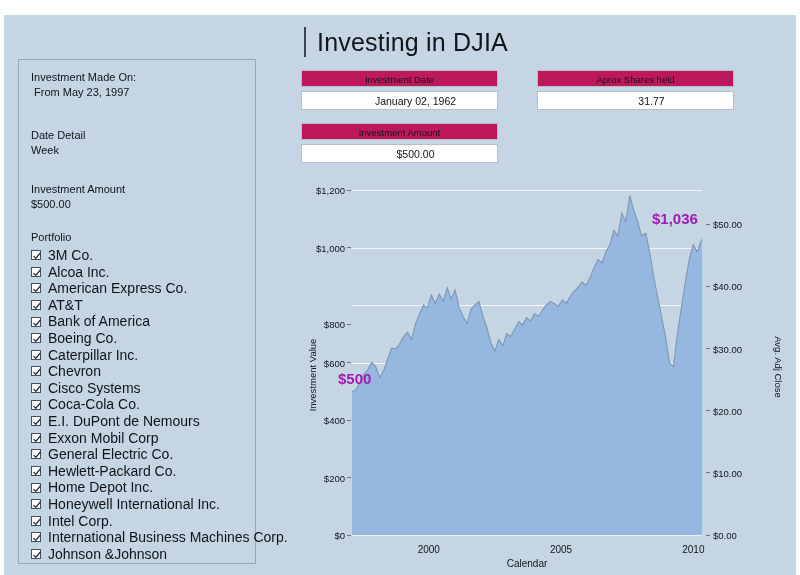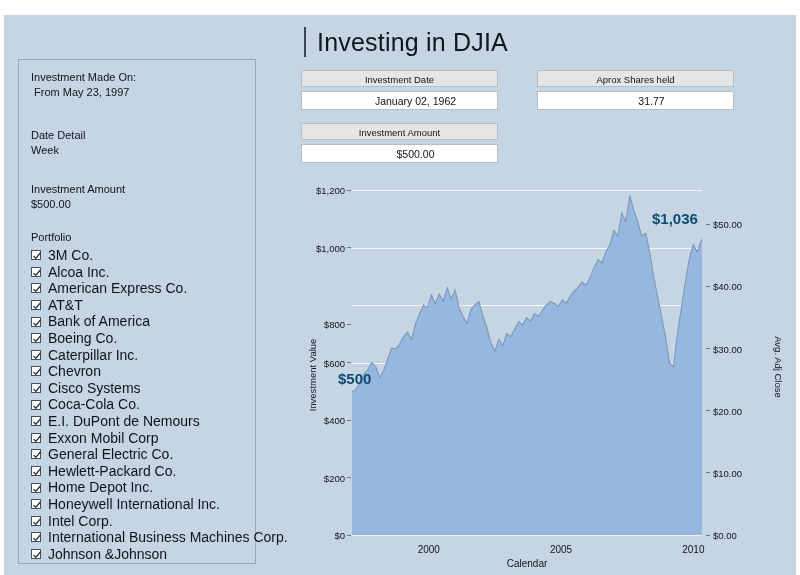--- a/index.html
+++ b/index.html
@@ -56,21 +56,21 @@
     font-size:25px; color:#10161c; letter-spacing:.2px;
     line-height:30px;
   }
 
   
   .kpi {
     position:absolute; width:197px;
   }
   .kpi-head {
     height:17px; line-height:17px; text-align:center;
-    background:#e5e5e5; border:1px solid #b6bec6;
+    background:#be185d; border:1px solid #b6bec6;
     font-size:9.5px; color:#101418;
   }
   .kpi-val {
     height:19px; line-height:19px; text-align:center;
     background:#ffffff; border:1px solid #b6bec6; border-top:none;
     font-size:10.5px; color:#101418;
     margin-top:4px;
   }
   .kpi-val.sep { border-top:1px solid #b6bec6;padding-left:32px; }
   #kpi-date   { left:297px; top:55px; }
@@ -131,21 +131,21 @@
     transform-origin:center;
     font-size:9.5px; color:#101418; white-space:nowrap;
   }
   #xlabel {
     position:absolute; left:86px; width:350px;
     top:378px; text-align:center;
     font-size:10px; color:#101418;
   }
   .annot {
     position:absolute; font-size:15px; font-weight:bold;
-    color:#0c4a6e; white-space:nowrap;
+    color:#a21caf; white-space:nowrap;
   }
   #annot-start { left:72px; top:190px; }
   #annot-end   { left:386px; top:30px; }
   .axisline {
     position:absolute; background:#eef3f8;
   }
 </style>
 </head>
 <body>
 

